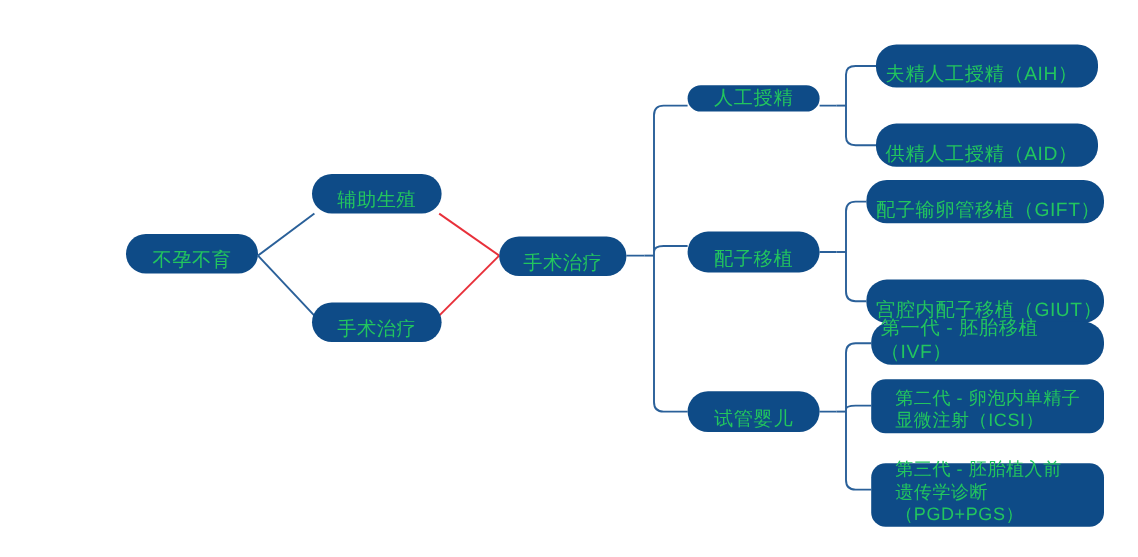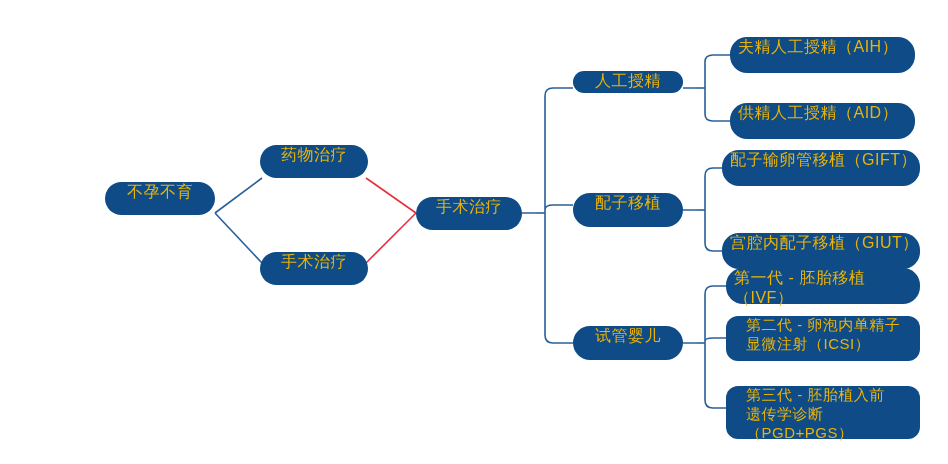--- a/index.html
+++ b/index.html
@@ -17,24 +17,24 @@
   }
   #wires{
     position:absolute;left:0;top:0;
     width:948px;height:464px;
     pointer-events:none;
   }
   .node{
     position:absolute;
     box-sizing:border-box;
     background:#0e4b87;
-    color:#eab308;
+    color:#22c55e;
     border-radius:17px;
     display:flex;
-    align-items:flex-start;
+    align-items:flex-end;
     font-size:16px;
     line-height:1.25;
     letter-spacing:.5px;
     white-space:pre-line;
     z-index:2;
   }
   .node.center{justify-content:center;text-align:center;}
   .node.leftalign{justify-content:flex-start;text-align:left;padding-left:8px;}
   .node.two-line{border-radius:12px;font-size:15px;padding-left:20px;}
   .node-label{display:block;width:100%;}
@@ -68,26 +68,26 @@
              M705,210 L705,243 Q705,251 713,251 L722,251" stroke="#2a6099" stroke-width="1.6" fill="none"></path>
     <path d="M697,210 L705,210" stroke="#2a6099" stroke-width="1.6" fill="none"></path>
 
     <path d="M683,343 L697,343
              M705,343 L705,294 Q705,286 713,286 L726,286
              M705,343 L705,341 Q705,338 713,338 L726,338
              M705,343 L705,400 Q705,408 713,408 L726,408" stroke="#2a6099" stroke-width="1.6" fill="none"></path>
     <path d="M697,343 L705,343" stroke="#2a6099" stroke-width="1.6" fill="none"></path>
   </svg>
 
-  <div class="node center" style="left:105px;top:182px;width:110px;height:33px;">
+  <div class="node center" style="left:105px;top:195px;width:110px;height:33px;">
     <span class="node-label">不孕不育</span>
   </div>
 
   <div class="node center" style="left:260px;top:145px;width:108px;height:33px;">
-    <span class="node-label">药物治疗</span>
+    <span class="node-label">辅助生殖</span>
   </div>
   <div class="node center" style="left:260px;top:252px;width:108px;height:33px;">
     <span class="node-label">手术治疗</span>
   </div>
 
   <div class="node center" style="left:416px;top:197px;width:106px;height:33px;">
     <span class="node-label">手术治疗</span>
   </div>
 
   <div class="node center" style="left:573px;top:71px;width:110px;height:22px;">

